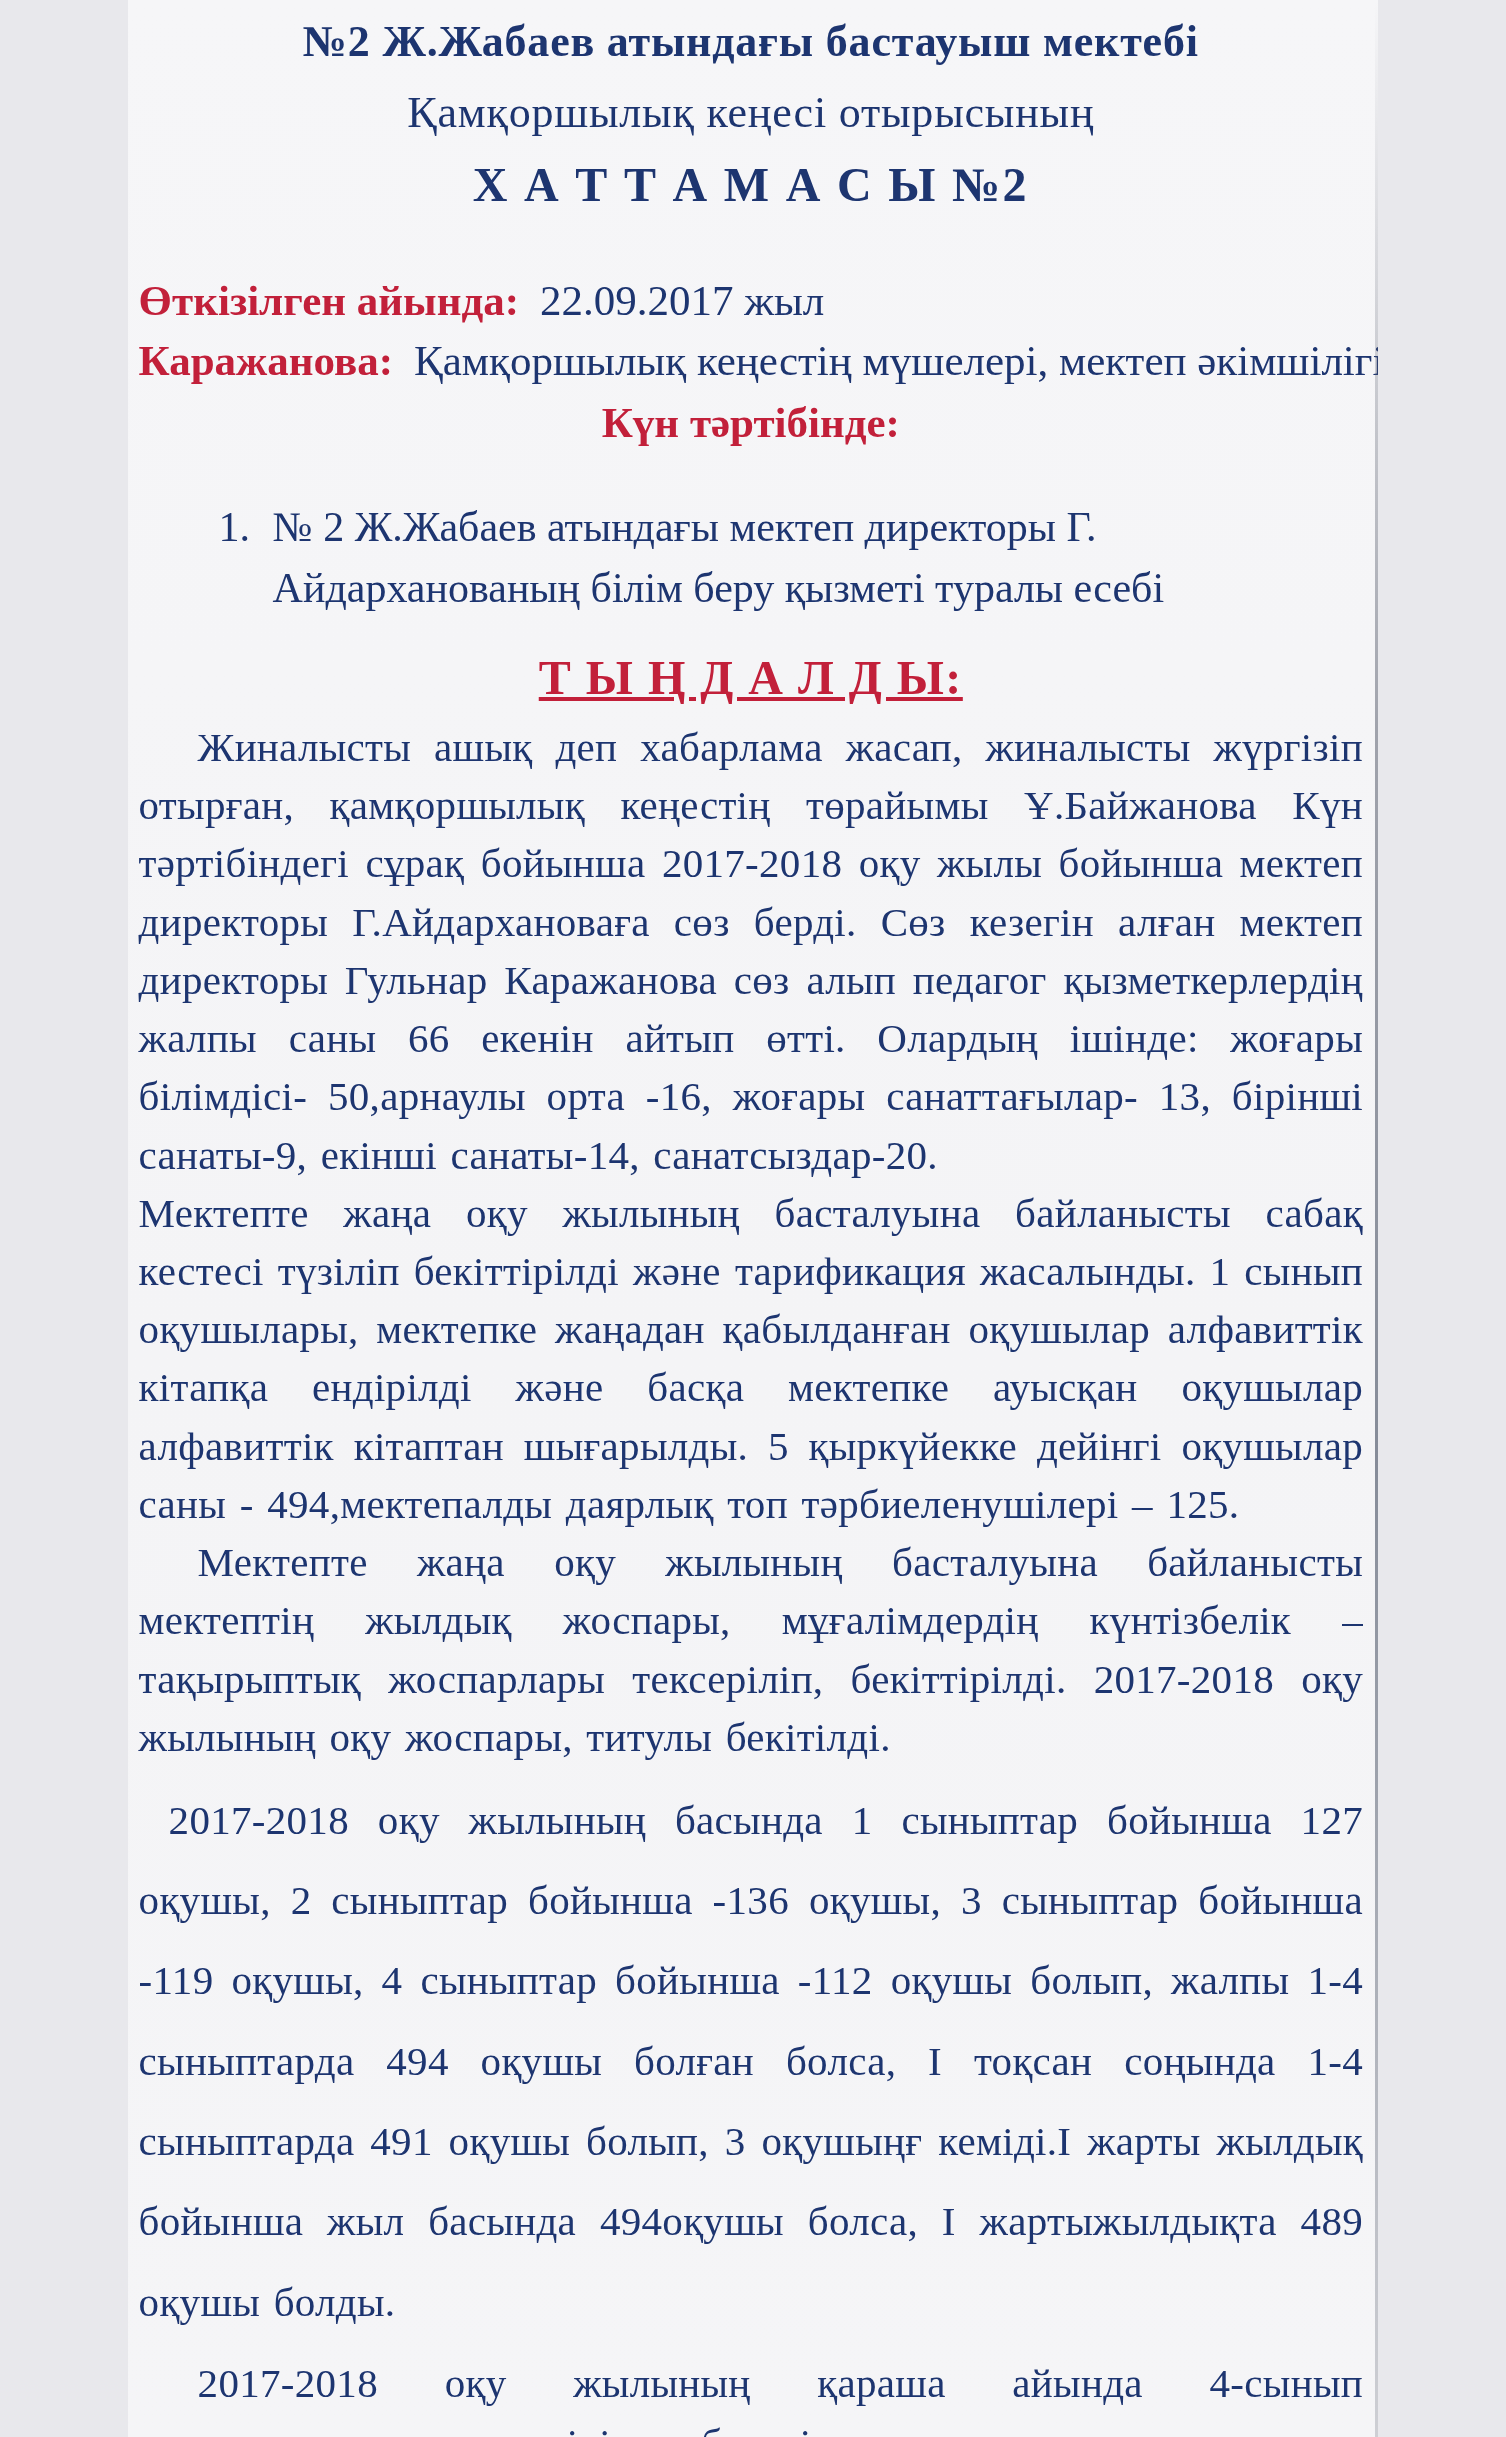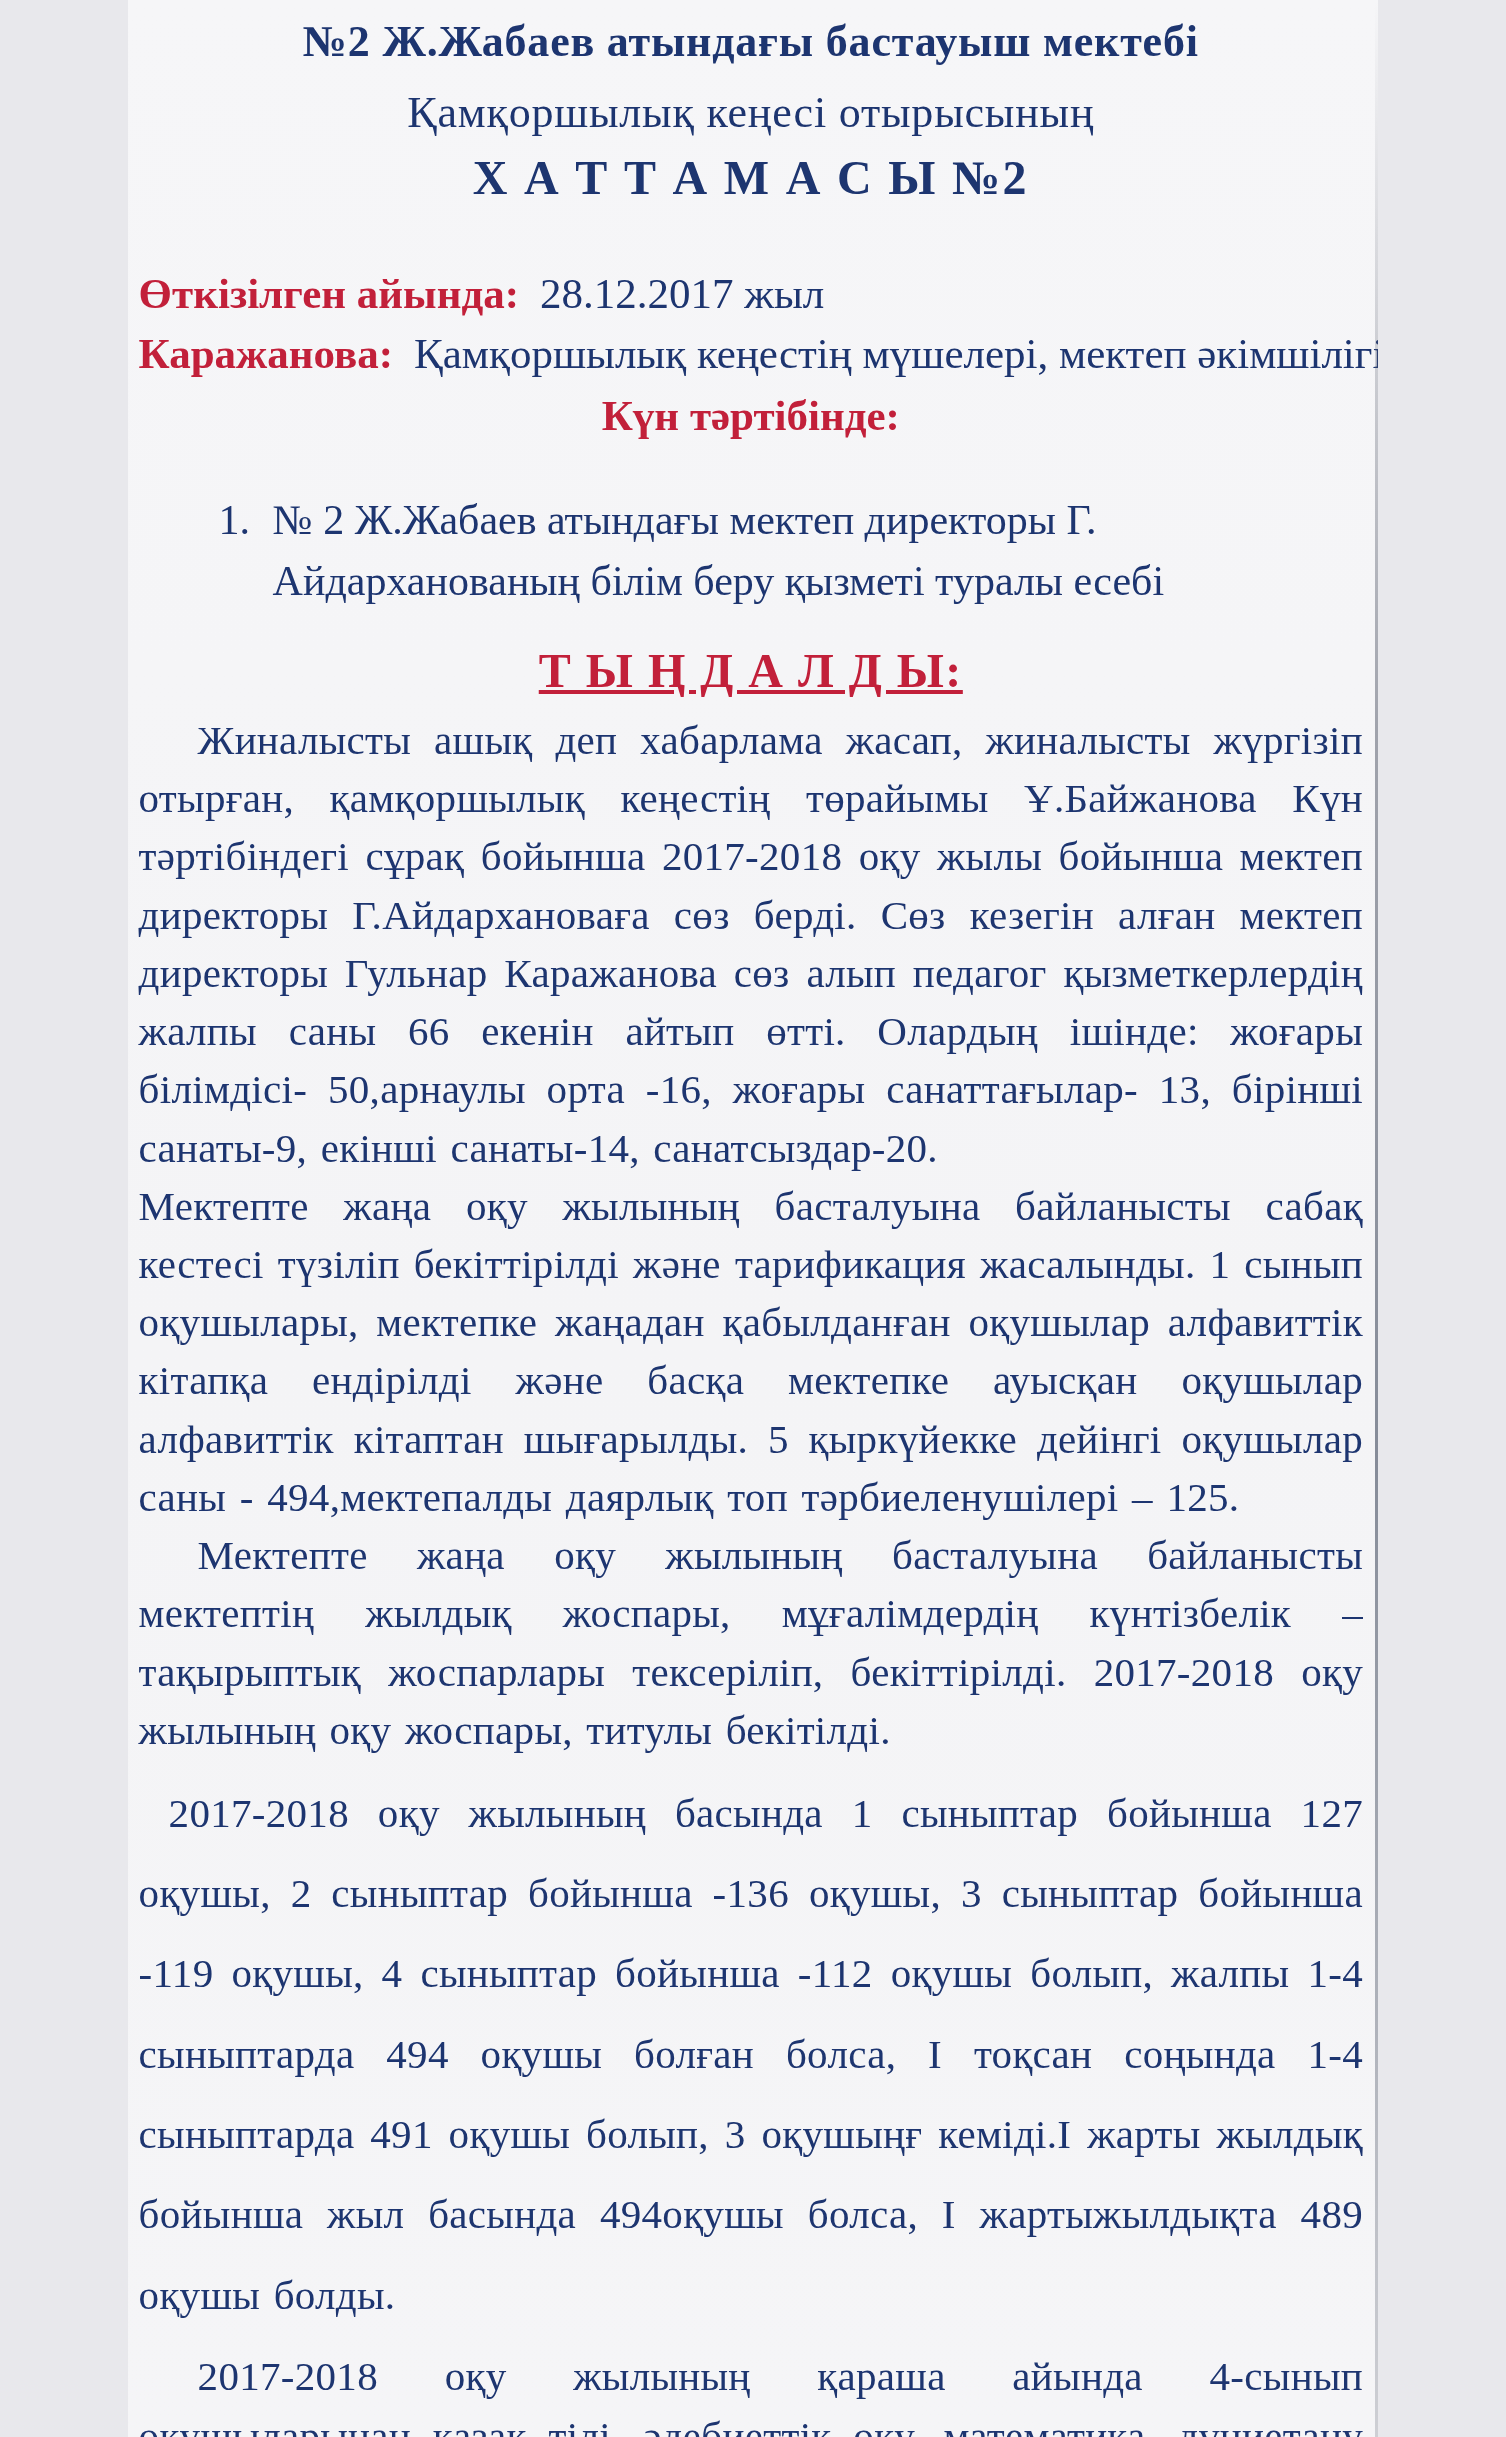--- a/index.html
+++ b/index.html
@@ -11,21 +11,21 @@
     font-family:"Liberation Serif","DejaVu Serif",serif;
     color:#1d3570;
     box-sizing:border-box;
     padding:12px 15px 0 10.6px;
     overflow:hidden;
   }
   .red{color:#c2203a;}
   header{text-align:center;}
   .t1{font-size:44px;font-weight:700;letter-spacing:0.8px;margin-top:4.5px;line-height:1.15;}
   .t2{font-size:44px;font-weight:400;letter-spacing:0.8px;margin-top:21px;line-height:1.15;}
-  .t3{font-size:48px;font-weight:700;letter-spacing:2.3px;margin-top:11px;line-height:1.15;}
+  .t3{font-size:48px;font-weight:700;letter-spacing:2.3px;margin-top:18px;line-height:1.15;}
   .meta{margin-top:59px;}
   .meta-row{font-size:43px;line-height:1.4;white-space:nowrap;}
   .meta-row .label{font-weight:700;}
   .meta-row .value{margin-left:21px;}
   .agenda-heading{font-size:43px;font-weight:700;text-align:center;margin-top:1.5px;line-height:1.4;}
   .agenda-item{position:relative;margin-top:44px;padding-left:134px;font-size:42px;line-height:1.45;max-width:1403px;box-sizing:border-box;}
   .agenda-item .num{position:absolute;left:80px;top:0;}
   .heard-heading{font-size:48px;font-weight:700;text-align:center;margin-top:27px;line-height:1.35;letter-spacing:1.5px;text-decoration:underline;}
   .para{
     margin:0;
@@ -64,21 +64,21 @@
   <div class="scan-edge-line"></div>
 
   <header>
     <div class="t1">№2 Ж.Жабаев  атындағы  бастауыш мектебі</div>
     <div class="t2">Қамқоршылық  кеңесі  отырысының</div>
     <div class="t3">Х А Т Т А М А С Ы   №2</div>
   </header>
 
   <div class="meta">
     <div class="meta-row">
-      <span class="label red">Өткізілген айында:</span><span class="value">28.12.2017 жыл</span>
+      <span class="label red">Өткізілген айында:</span><span class="value">22.09.2017 жыл</span>
     </div>
     <div class="meta-row">
       <span class="label red">Каражанова:</span><span class="value">Қамқоршылық кеңестің  мүшелері, мектеп әкімшілігі</span>
     </div>
     <div class="agenda-heading red">Күн  тәртібінде:</div>
   </div>
 
   <div class="agenda-item">
     <span class="num">1.</span>
     <span class="txt">№ 2 Ж.Жабаев атындағы мектеп директоры  Г. Айдарханованың  білім беру  қызметі  туралы  есебі</span>

